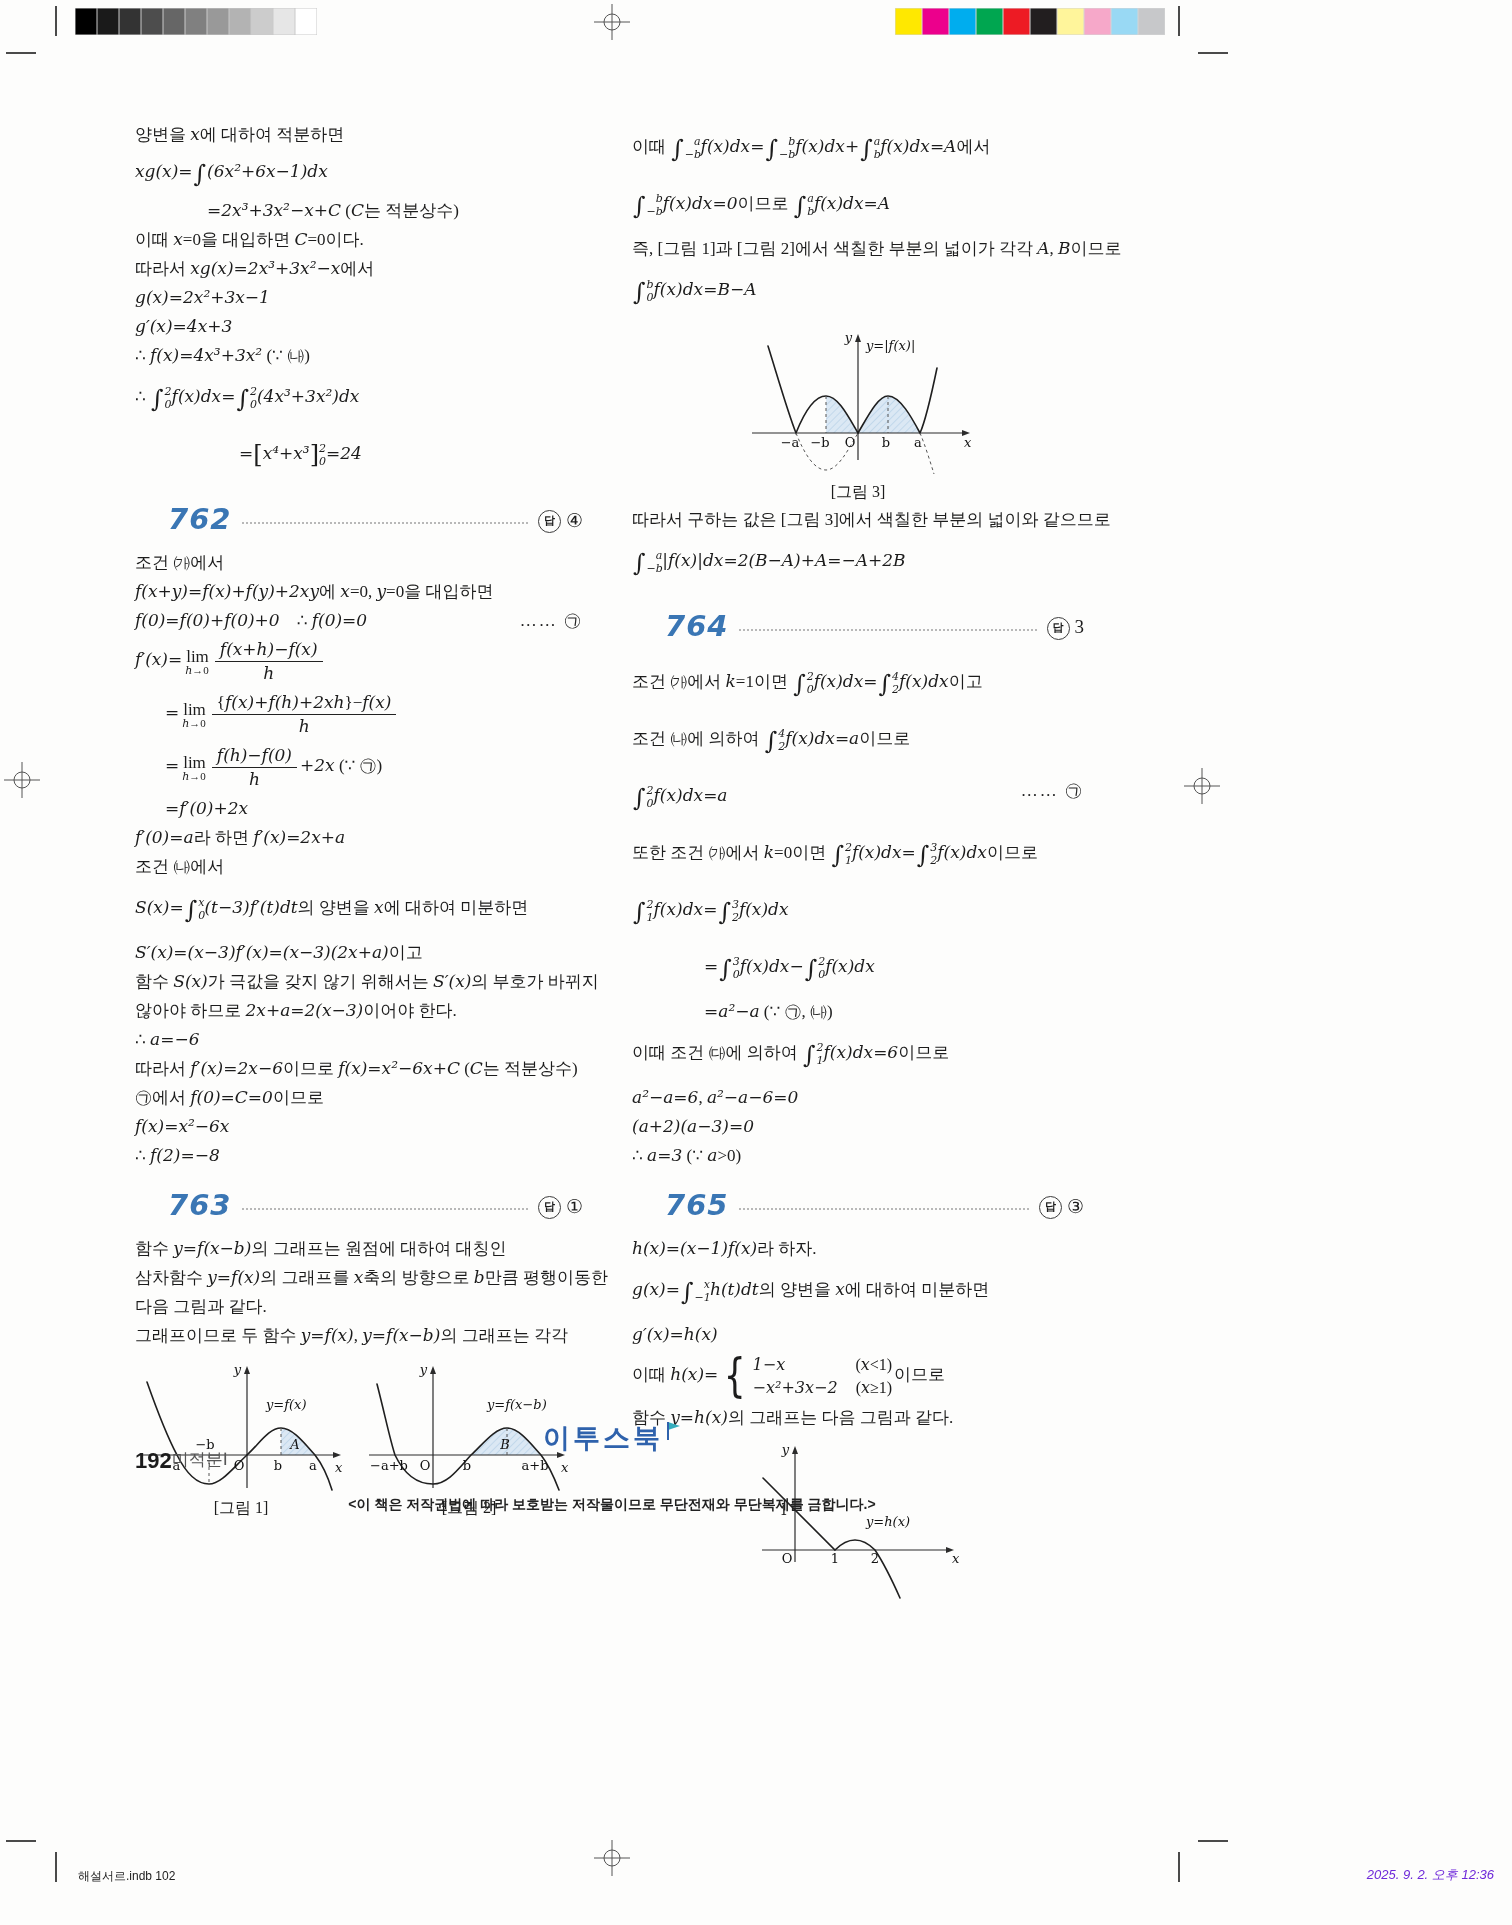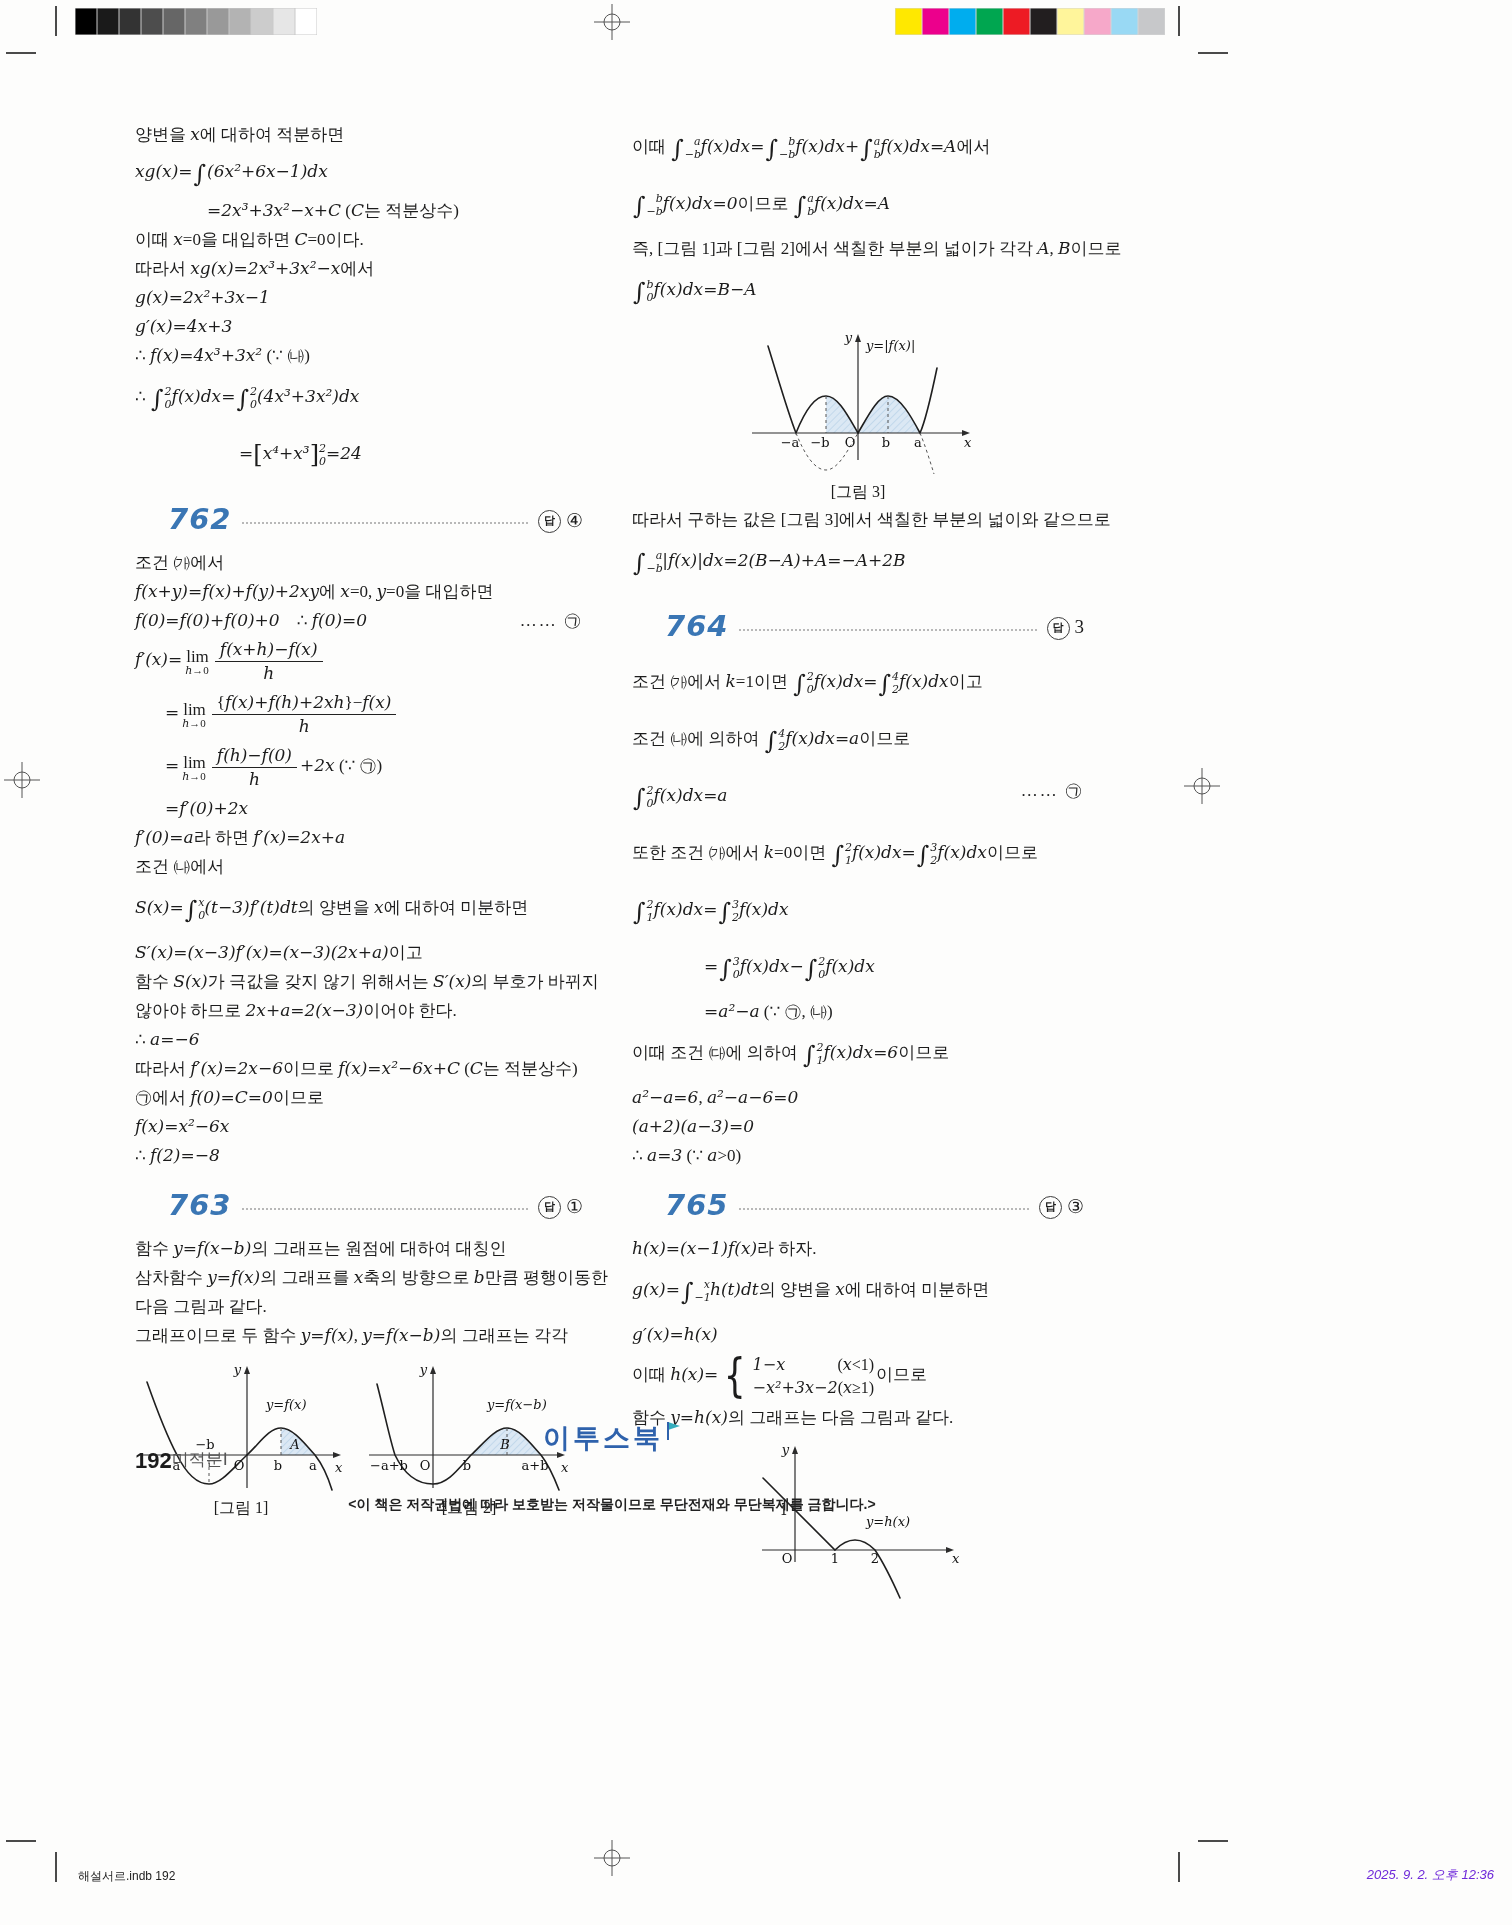--- a/index.html
+++ b/index.html
@@ -35,21 +35,21 @@
   .ln sup{font-size:11px;vertical-align:7px;margin-left:-7px;}
   .brk{font-size:24px;font-style:normal;vertical-align:-3px;}
   .fr{display:inline-flex;flex-direction:column;vertical-align:middle;text-align:center;margin:0 3px;}
   .nu{line-height:22px;padding:0 5px;}
   .de{line-height:22px;border-top:1.2px solid #222;}
   .lim{display:inline-flex;flex-direction:column;align-items:flex-end;vertical-align:middle;margin:0 3px;line-height:17px;font-style:normal;}
   .ls{font-size:11px;line-height:11px;}
   .cases{display:inline-flex;align-items:center;vertical-align:middle;margin:0 2px;}
   .cbr{font-size:46px;line-height:0.9;margin-right:3px;font-family:"DejaVu Sans",sans-serif;transform:scaleX(0.75);}
   .crows{display:inline-flex;flex-direction:column;}
-  .crow{display:flex;justify-content:space-between;line-height:23px;font-size:16px;}
+  .crow{display:flex;justify-content:space-between;gap:18px;line-height:23px;font-size:16px;}
 
   
   .phead{display:flex;align-items:center;margin:18px 0 12px;}
   .pnum{font-family:"DejaVu Sans",sans-serif;font-style:italic;font-weight:700;font-size:29px;color:#3a76b4;letter-spacing:1px;margin-left:33px;}
   .pdots{flex:1;margin:8px 10px 0;border-bottom:2px dotted #b8b8b8;height:0;}
   .pbadge{flex:none;width:21px;height:21px;border:1.3px solid #3c3c3c;border-radius:50%;
           font:600 11px/19px "Liberation Sans",sans-serif;text-align:center;margin:4px 5px 0 0;}
   .pans{font-size:19px;margin-top:2px;}
 
   
@@ -388,15 +388,15 @@
   <div class="logo">
     <span>이투스북</span>
     <svg width="16" height="22" style="margin-bottom:14px">
       <polygon points="3,2 15,6 3,10" fill="#35aebe"></polygon>
         <line x1="3" y1="2" x2="3" y2="20" stroke="#2f62ac" stroke-width="2"></line>
     </svg>
   </div>
 
   <div class="copyright">&lt;이 책은 저작권법에 따라 보호받는 저작물이므로 무단전재와 무단복제를 금합니다.&gt;</div>
 
-  <div class="indb">해설서르.indb   192</div>
+  <div class="indb">해설서르.indb   102</div>
   <div class="stamp">2025. 9. 2.   오후 12:36</div>
 </div>
 
 </body></html>

